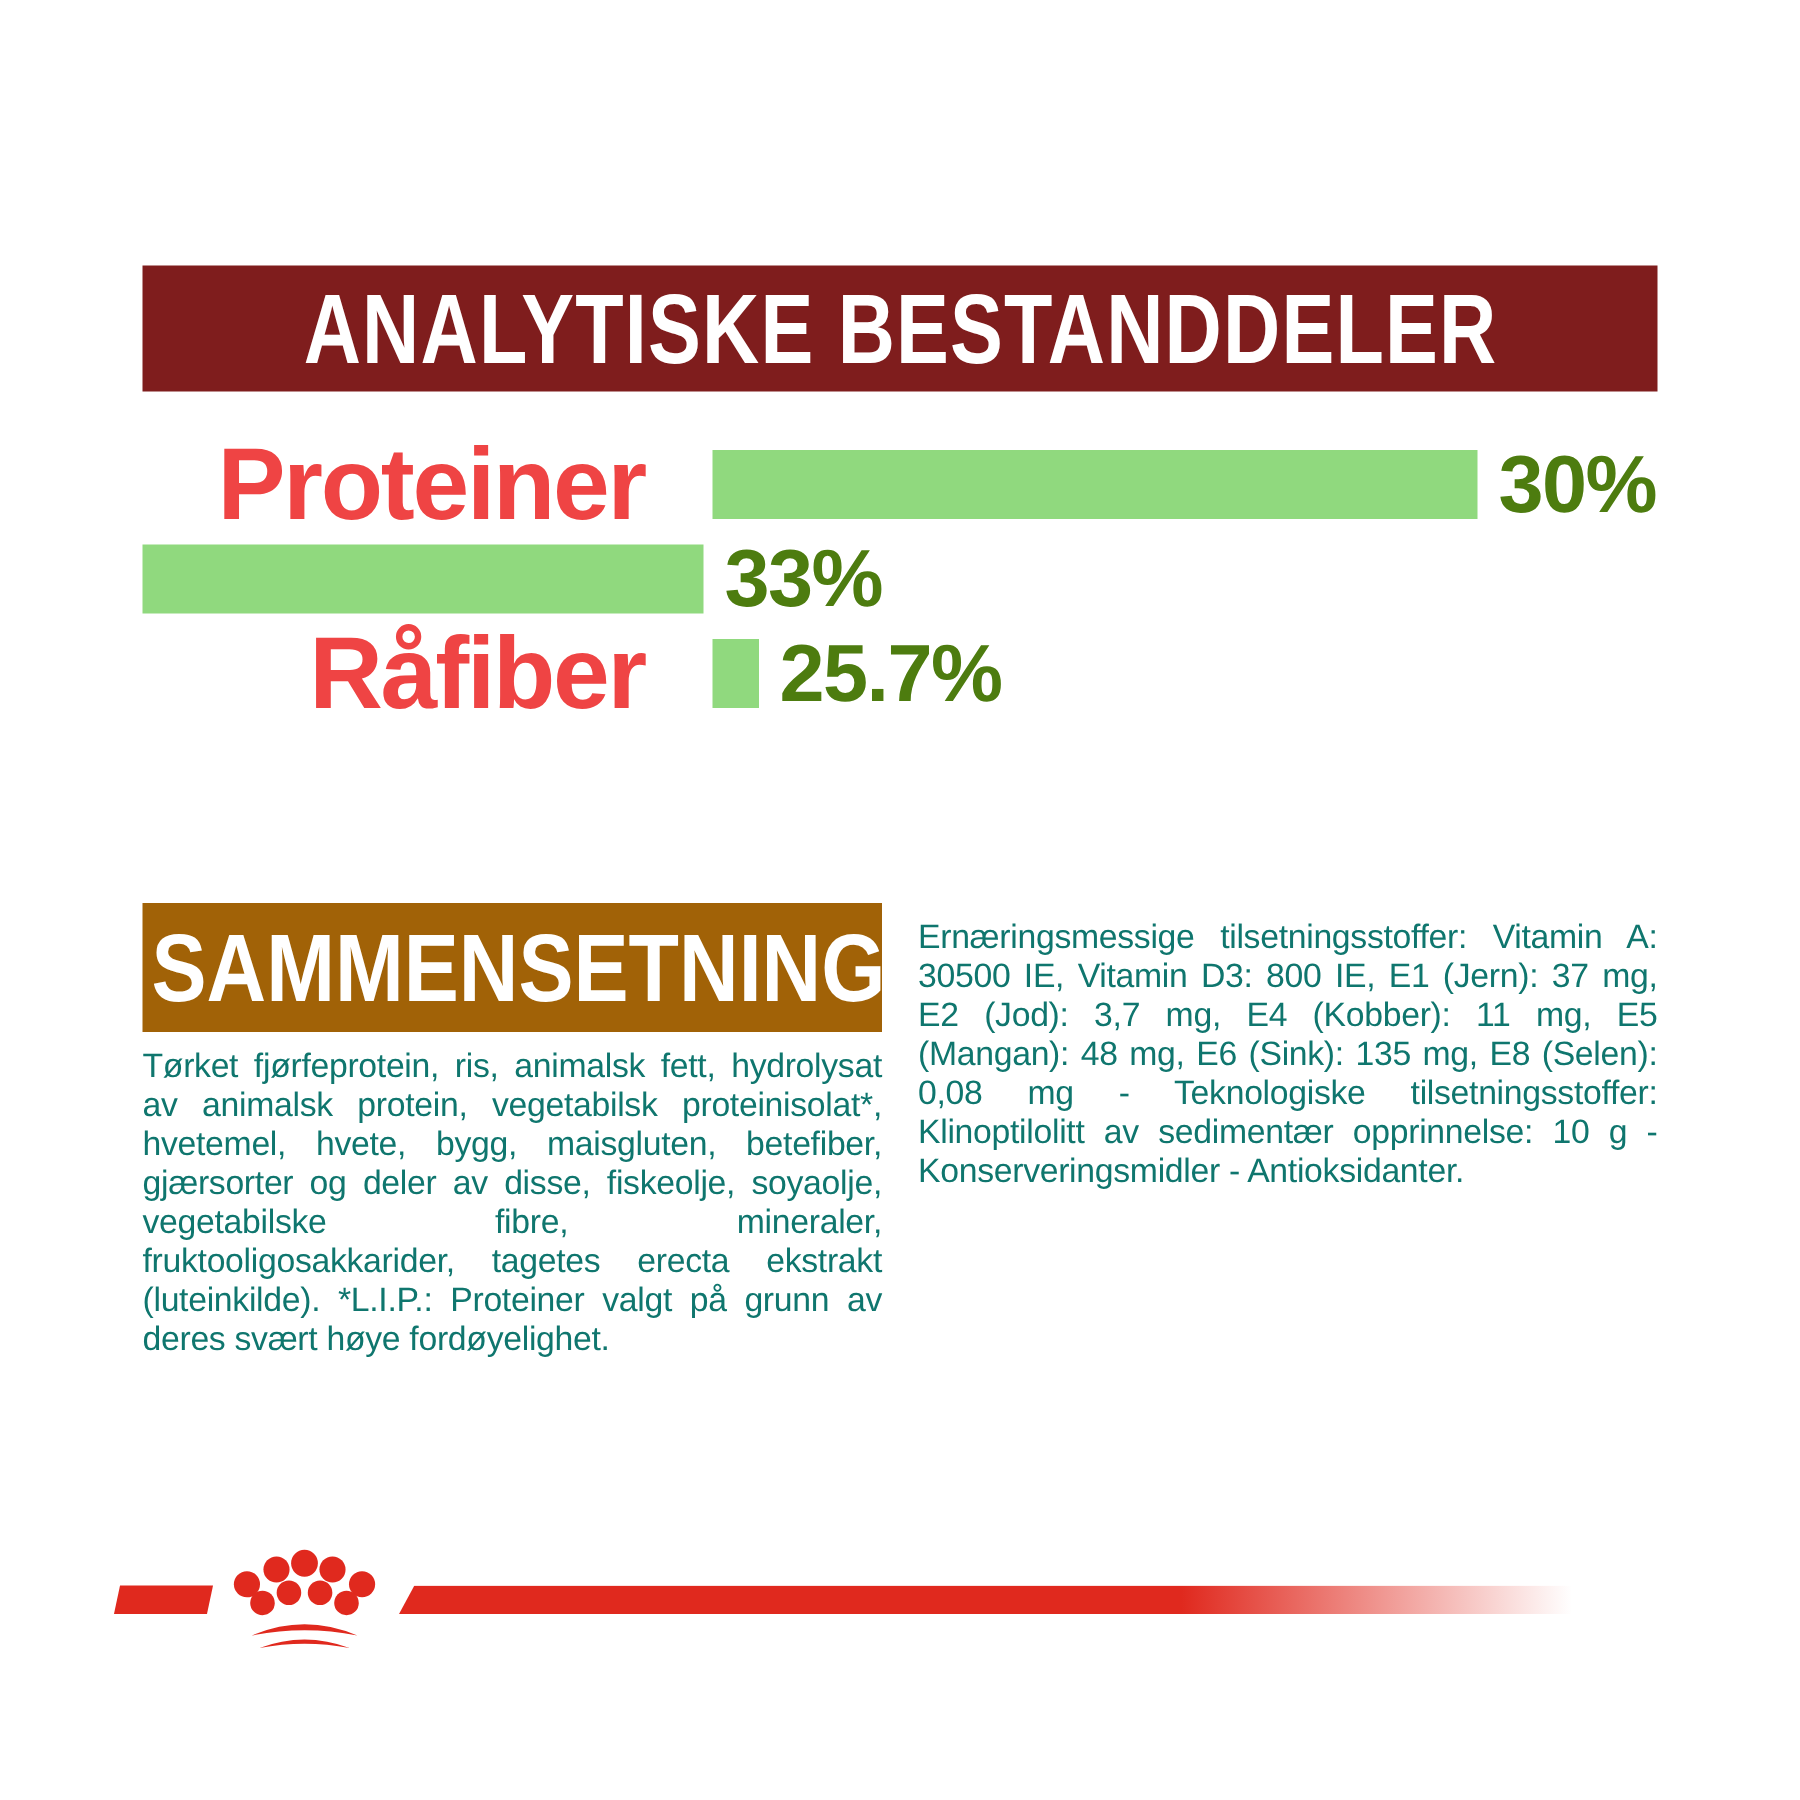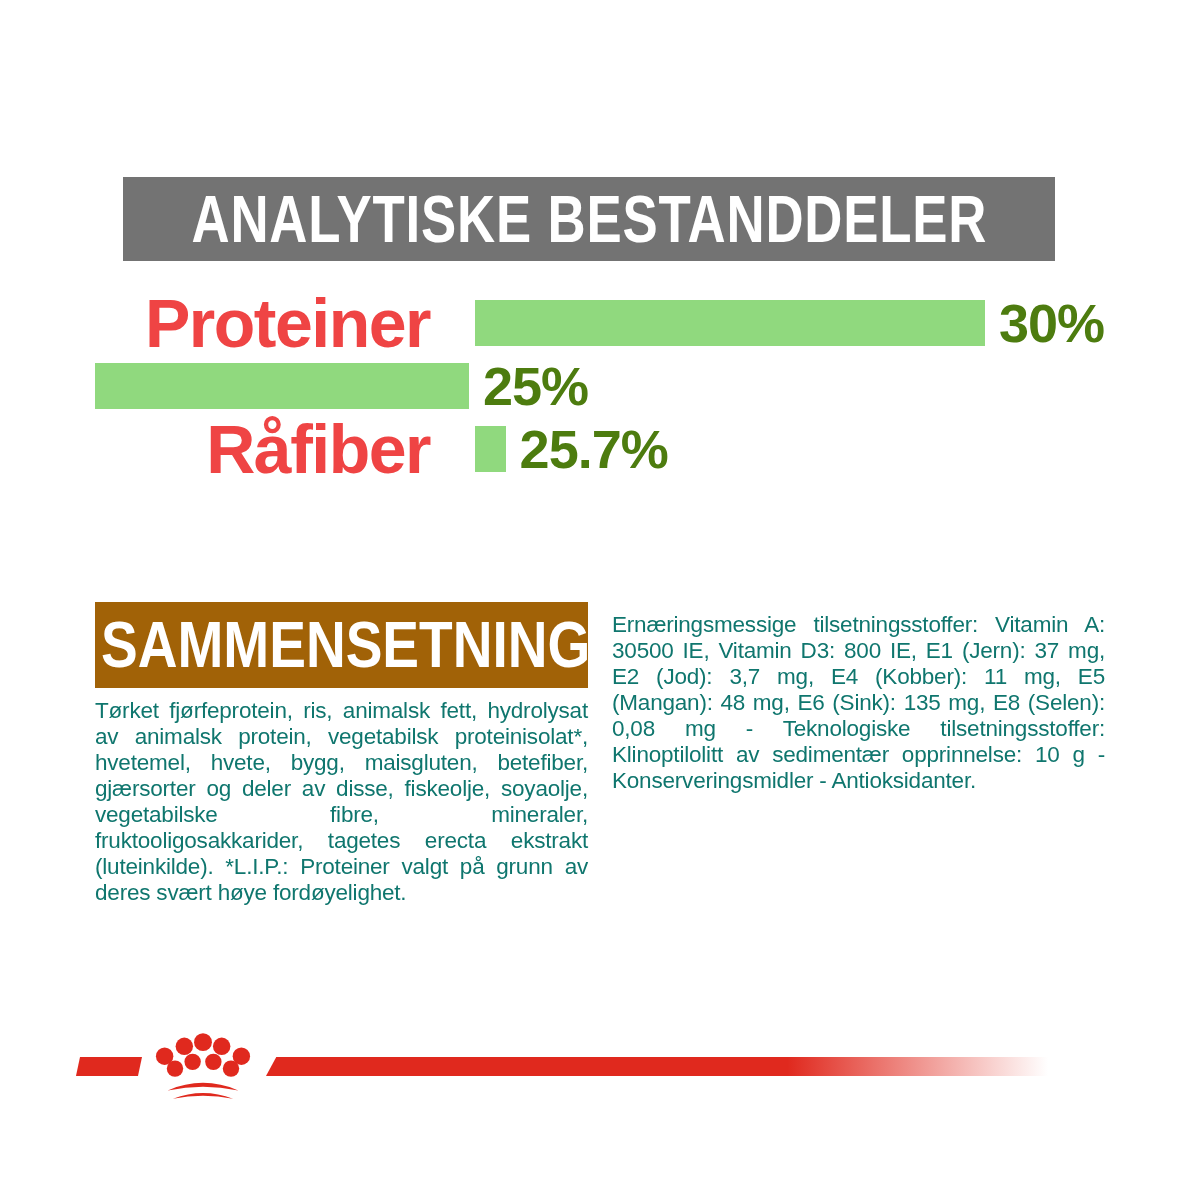--- a/index.html
+++ b/index.html
@@ -3,22 +3,22 @@
 <meta charset="utf-8">
 <style>
   html,body { margin:0; padding:0; }
   body {
     width:1200px; height:1200px; position:relative; overflow:hidden;
     background:#ffffff;
     font-family:"Liberation Sans", sans-serif;
   }
   
   .banner-top {
-    position:absolute; left:95px; top:177px; width:932px; height:84px;
-    background:#737373; display:flex; align-items:center; justify-content:center;margin-left:28px;
+    position:absolute; left:95px; top:177px; width:1010px; height:84px;
+    background:#7f1d1d; display:flex; align-items:center; justify-content:center;
   }
   .banner-top .t {
     font-size:66px; font-weight:700; color:#ffffff; white-space:nowrap;
     transform:scaleX(0.80); letter-spacing:1px;
   }
   
   .chart { position:absolute; left:95px; top:300px; width:1010px; }
   .chart-row { display:flex; align-items:center; height:46px; margin-bottom:17px; }
   .chart-label {
     width:380px; box-sizing:border-box; padding-right:45px; text-align:right;
@@ -69,21 +69,21 @@
 </div>
 
 <div class="chart">
   <div class="chart-row">
     <div class="chart-label">Proteiner</div>
     <div class="chart-bar" style="width: 510px; background: rgb(144, 217, 126);"></div>
     <div class="chart-value">30%</div>
   </div>
   <div class="chart-row">
     <div class="chart-bar" style="width: 374px; background: rgb(144, 217, 126);"></div>
-    <div class="chart-value">25%</div>
+    <div class="chart-value">33%</div>
   </div>
   <div class="chart-row">
     <div class="chart-label">Råfiber</div>
     <div class="chart-bar" style="width: 30.6px; background: rgb(144, 217, 126);"></div>
     <div class="chart-value">25.7%</div>
   </div>
 </div>
 
 <div class="col col-left">
   <div class="section-banner">

